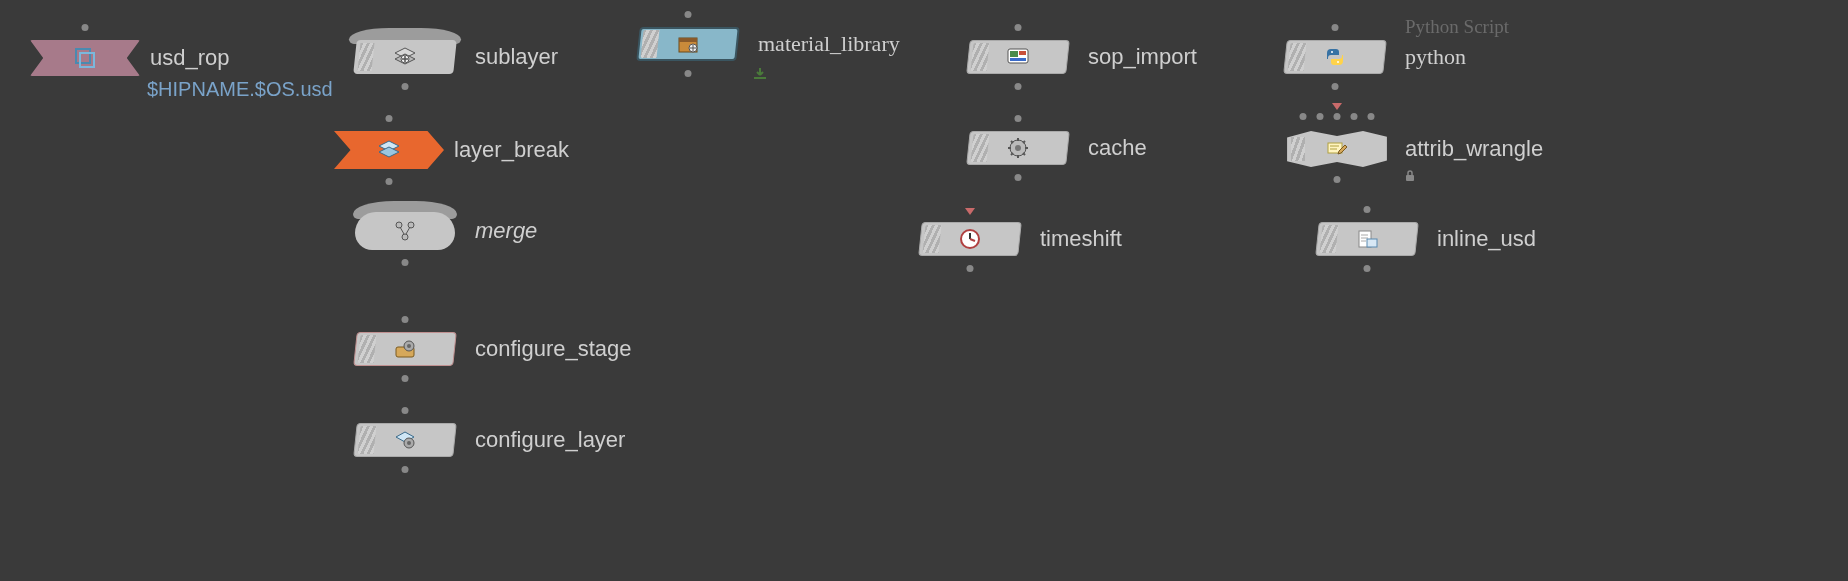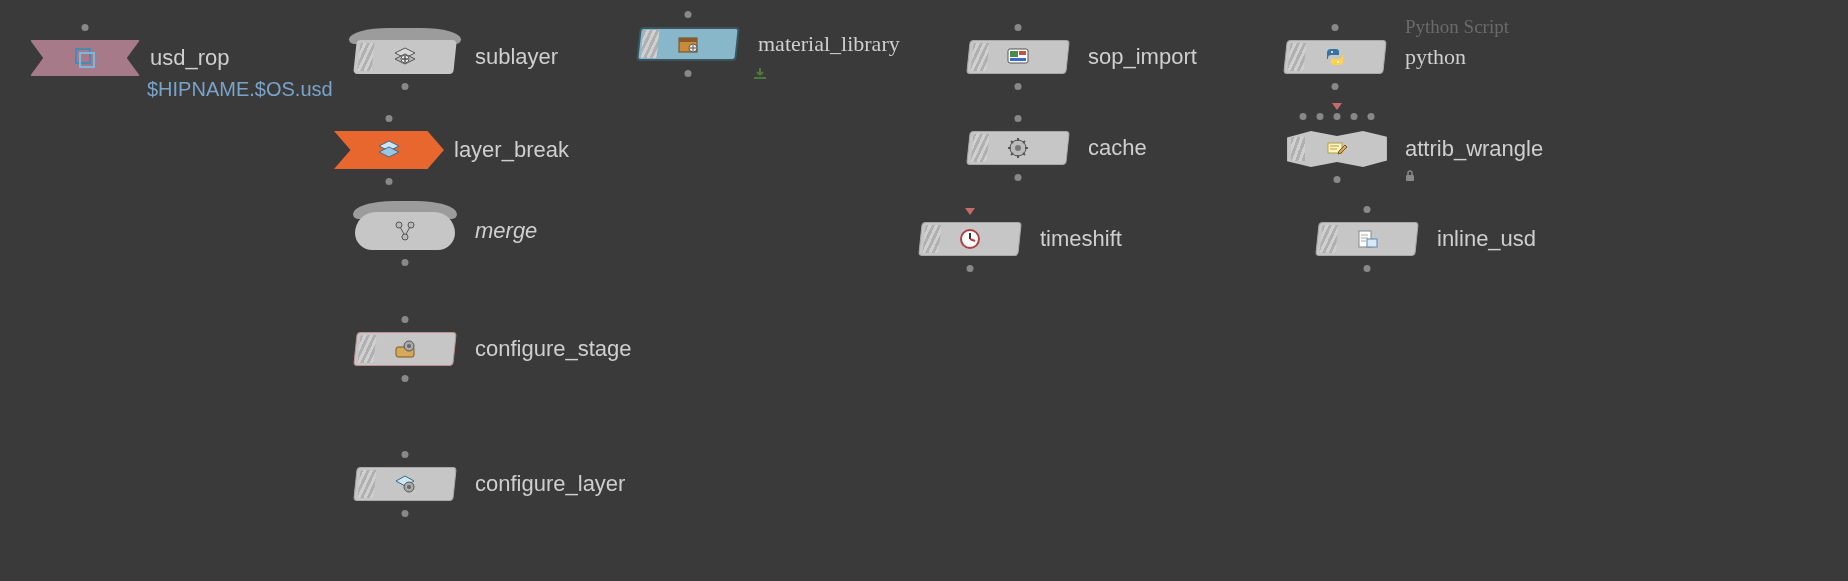--- a/index.html
+++ b/index.html
@@ -280,21 +280,21 @@
             <circle cx="16" cy="9" r="5" fill="#aaa" stroke="#555"></circle>
             <circle cx="16" cy="9" r="2" fill="#666"></circle>
           </svg>
       </div>
     </div>
     <div class="port top"></div>
     <div class="port bot"></div>
     <span class="node-label">configure_stage</span>
   </div>
 
-  <div class="node" style="left:355px; top:423px;margin-top:44px;">
+  <div class="node" style="left:355px; top:423px;">
     <div class="shape-rect">
       <div class="body"></div>
       <div class="hatch"></div>
       <div class="node-icon">
         <svg viewBox="0 0 24 24">
             <polygon points="12,4 21,9 12,14 3,9" fill="#cfe6f5" stroke="#3a6a8a"></polygon>
             <circle cx="16" cy="15" r="5" fill="#aaa" stroke="#555"></circle>
             <circle cx="16" cy="15" r="2" fill="#666"></circle>
           </svg>
       </div>

